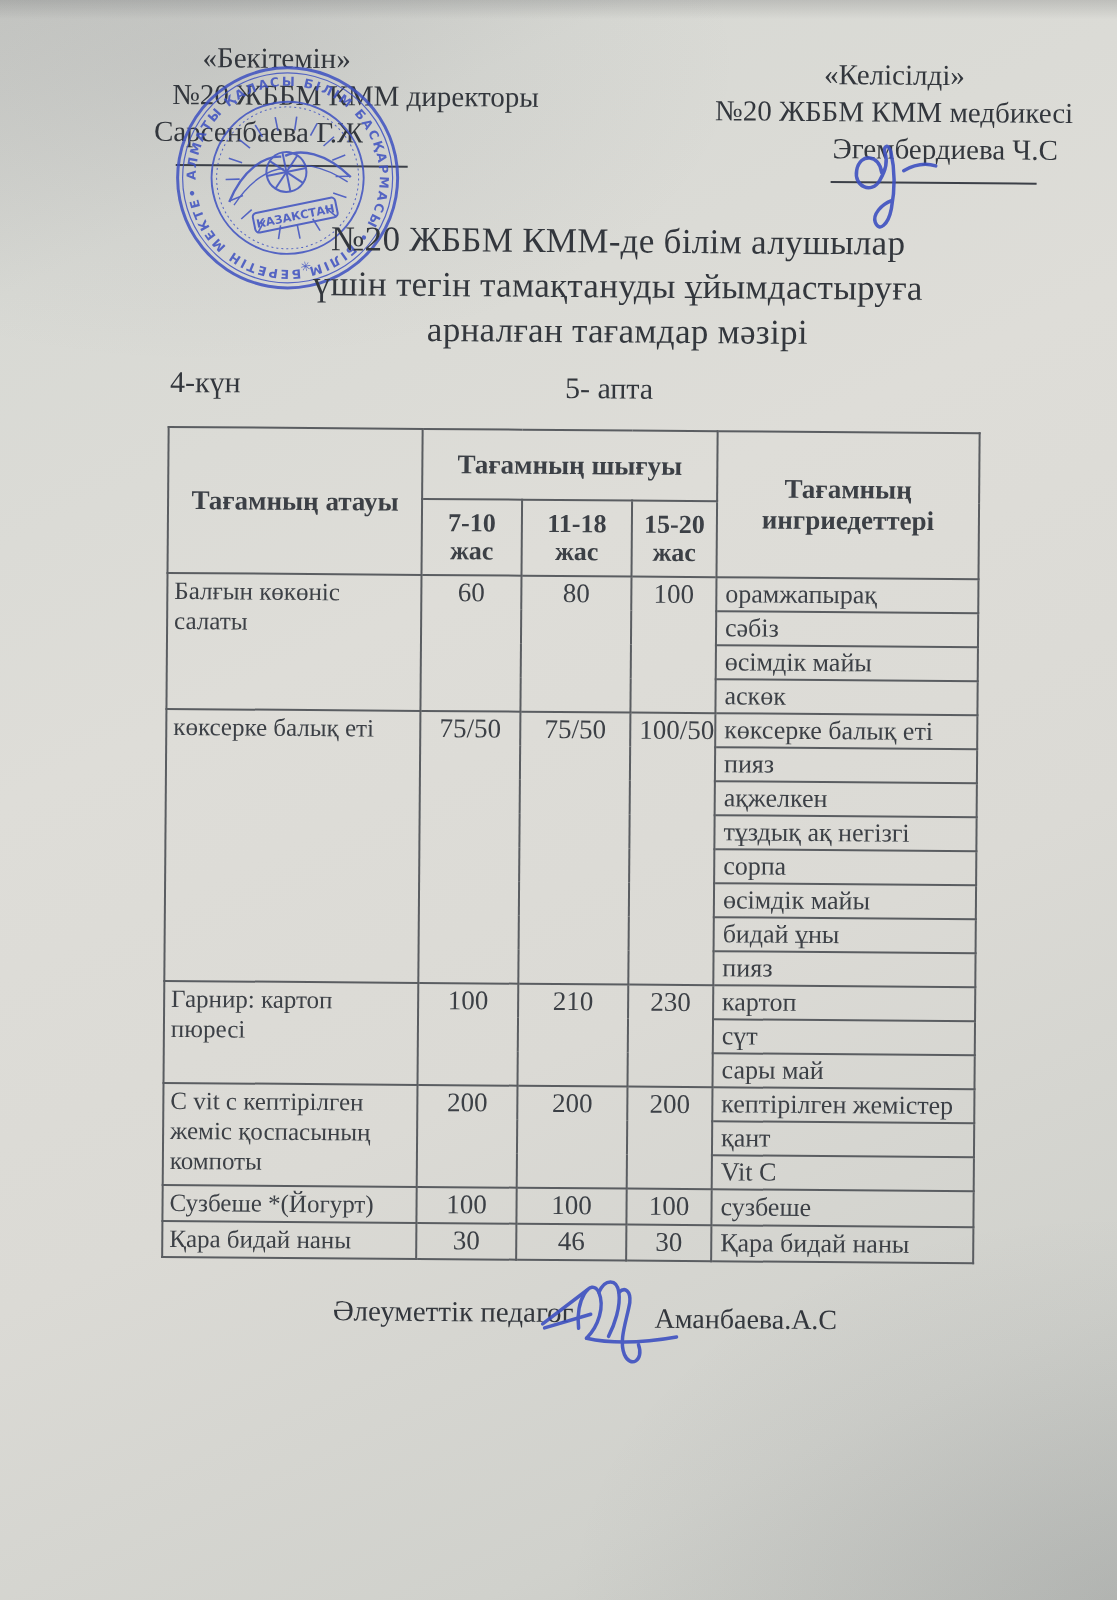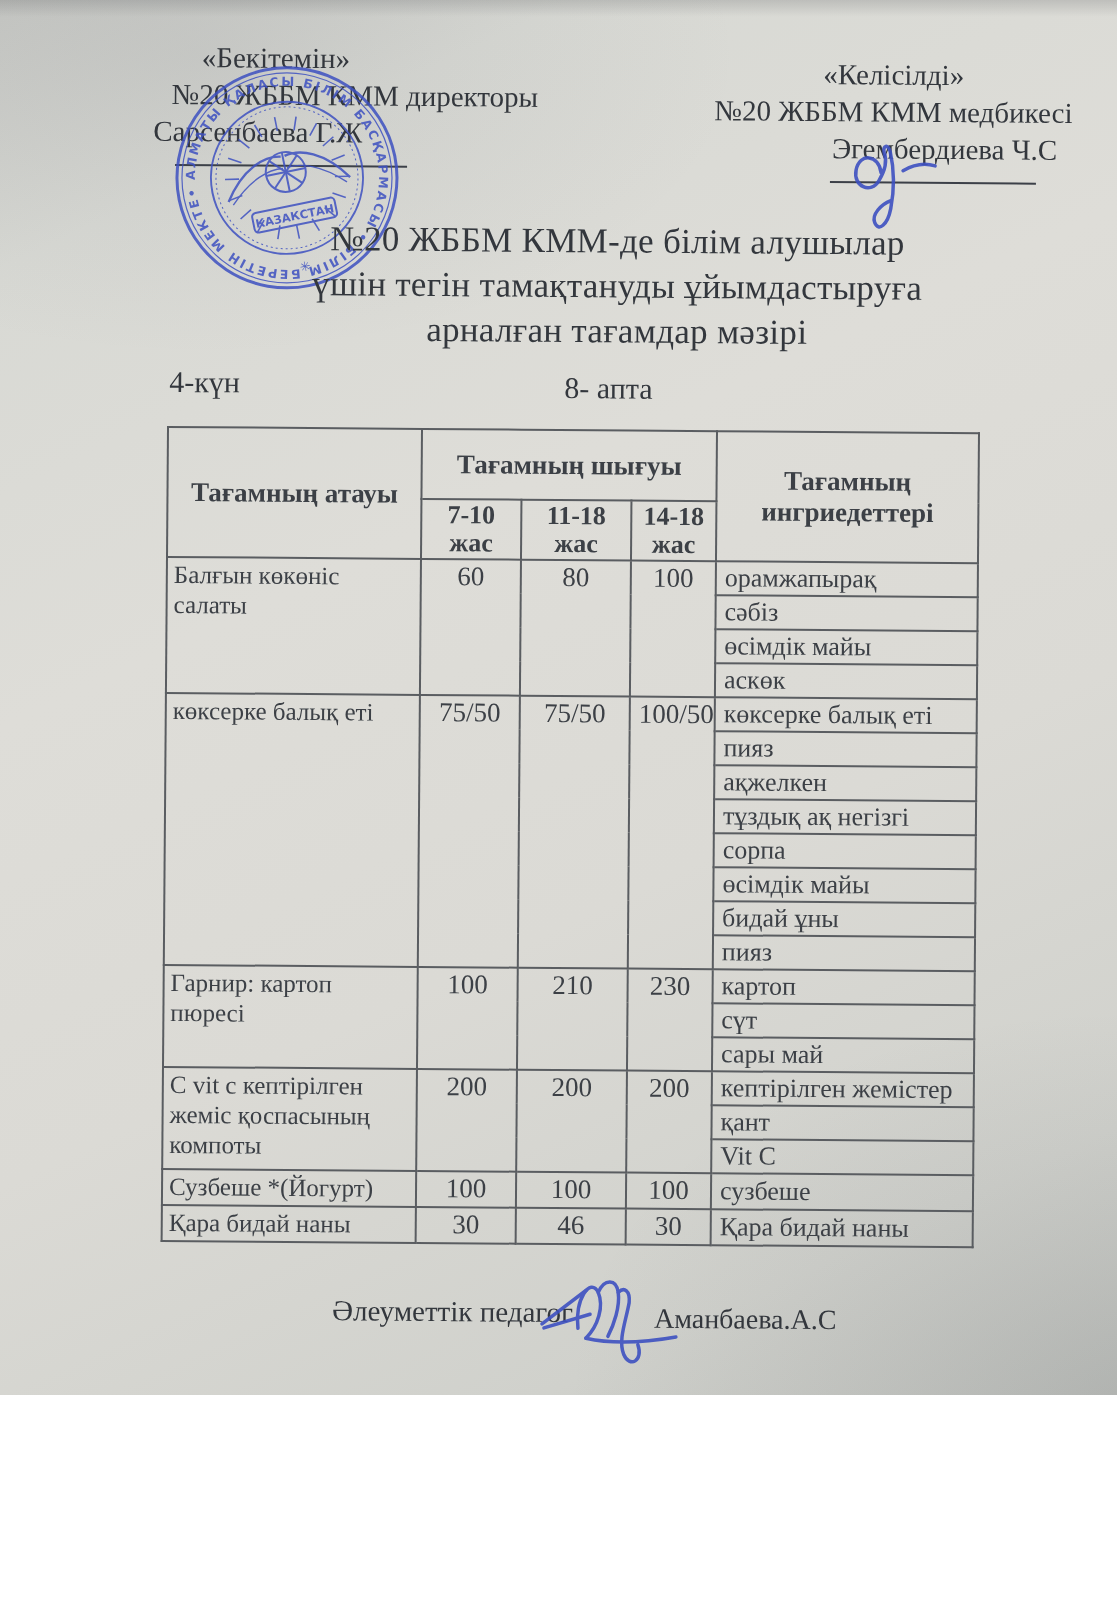--- a/index.html
+++ b/index.html
@@ -8,21 +8,21 @@
     --line:#5a5d61;
     --stamp-blue:#3e51c1;
   }
   html,body{margin:0;padding:0;}
   body{
     width:1117px;height:1600px;overflow:hidden;
     font-family:"Liberation Serif","DejaVu Serif",serif;
     color:var(--ink);
   }
   .paper{
-    position:relative;width:1117px;height:1395px;overflow:hidden;
+    position:relative;width:1117px;height:1600px;overflow:hidden;
     background:linear-gradient(155deg,#c9cac6 0%,#d8d9d4 14%,#deddd8 38%,#dbdad5 62%,#d0d1cc 86%,#c3c5c0 100%);
   }
   .paper::before{
     content:"";position:absolute;inset:0;pointer-events:none;
     background:
       radial-gradient(900px 500px at 18% 4%, rgba(90,95,105,0.10), rgba(0,0,0,0) 60%),
       radial-gradient(1000px 700px at 100% 100%, rgba(70,75,85,0.14), rgba(0,0,0,0) 55%),
       linear-gradient(180deg, rgba(60,62,66,0.18) 0%, rgba(0,0,0,0) 1.2%);
   }
   .content{position:absolute;inset:0;transform:rotate(0.45deg);transform-origin:50% 40%;}
@@ -57,21 +57,21 @@
   .day-label{position:absolute;left:168px;top:368px;font-size:30px;}
   .week-label{position:absolute;left:563px;top:371px;font-size:30px;}
 
   
   table.menu{
     position:absolute;left:166px;top:429px;width:811px;
     border-collapse:collapse;table-layout:fixed;color:var(--ink-soft);
   }
   table.menu th,table.menu td{border:2px solid var(--line);overflow:hidden;}
   thead th{font-weight:bold;font-size:27px;padding:2px 4px;text-align:center;vertical-align:middle;}
-  tr.age-row th{height:50px;font-size:26px;line-height:28px;padding:1px 2px;}
+  tr.age-row th{height:50px;font-size:26px;line-height:28px;padding:9px 2px;}
   .th-output{height:64px;}
   tbody td{font-size:26px;line-height:29px;padding:1px 8px 2px;}
   tbody tr{height:32px;}
   td.dish-cell{font-size:25px;line-height:30px;vertical-align:top;text-align:left;padding:2px 6px;}
   td.portion-cell{text-align:center;vertical-align:top;font-size:27px;padding-top:2px;}
   td.ing-cell{text-align:left;}
 
   
   .footer-role{position:absolute;left:338px;top:1296px;font-size:29px;}
   .footer-name{position:absolute;left:660px;top:1302px;font-size:28px;}
@@ -154,21 +154,21 @@
       <text x="120" y="215" text-anchor="middle" font-size="13" fill="var(--stamp-blue)">✳</text>
     </svg>
 
     <div class="doc-title">
         <div>№20 ЖББМ КММ-де білім алушылар</div>
         <div>үшін тегін тамақтануды ұйымдастыруға</div>
         <div>арналған тағамдар мәзірі</div>
       </div>
 
     <div class="day-label">4-күн</div>
-    <div class="week-label">8- апта</div>
+    <div class="week-label">5- апта</div>
 
     <table class="menu">
       <colgroup>
         <col style="width:254px">
           <col style="width:100px">
           <col style="width:110px">
         <col style="width:85px">
           <col style="width:262px">
       </colgroup>
       <thead>
@@ -180,21 +180,21 @@
         <tr class="age-row" id="age-row">
             <th>
               <div>7-10</div>
               <div>жас</div>
             </th>
             <th>
               <div>11-18</div>
               <div>жас</div>
             </th>
             <th>
-              <div>14-18</div>
+              <div>15-20</div>
               <div>жас</div>
             </th>
           </tr>
       </thead>
       <tbody id="menu-body">
           <tr>
             <td class="dish-cell" rowspan="4">Балғын көкөніс салаты</td>
             <td class="portion-cell" rowspan="4">60</td>
             <td class="portion-cell" rowspan="4">80</td>
             <td class="portion-cell" rowspan="4">100</td>

